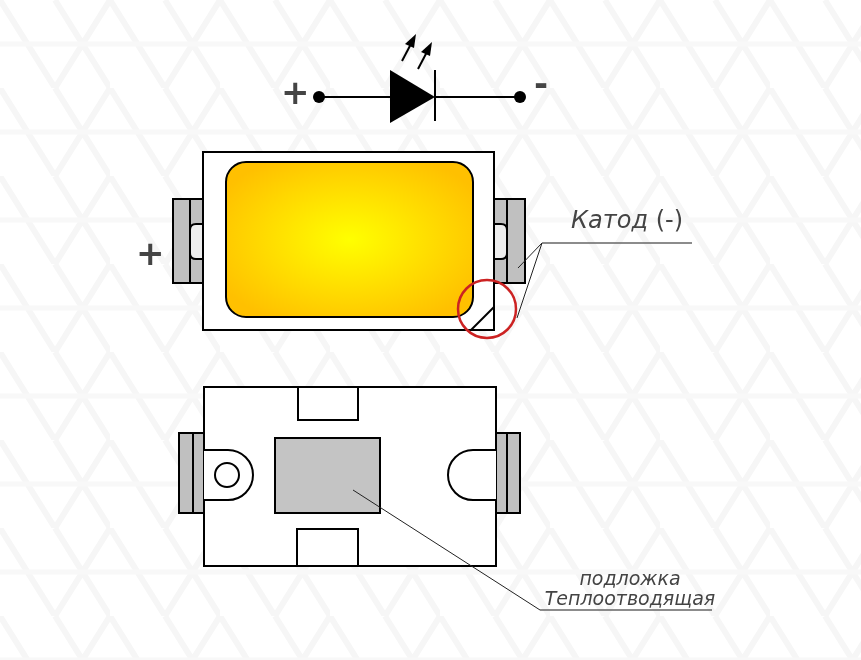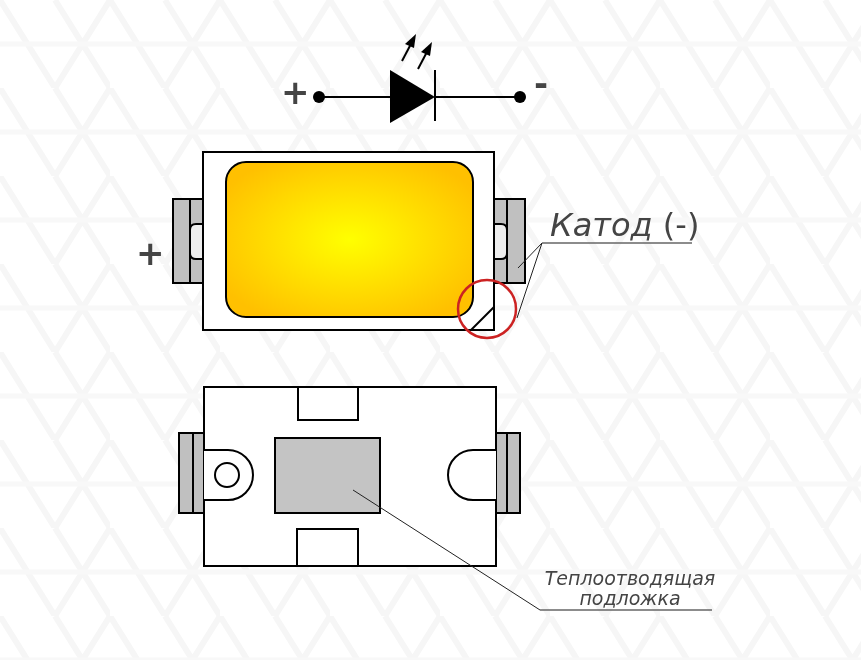--- a/index.html
+++ b/index.html
@@ -4,21 +4,21 @@
 <style>
   html, body { margin: 0; padding: 0; }
   body {
     width: 861px; height: 660px; overflow: hidden; position: relative;
     background: #ffffff;
     font-family: "Liberation Sans", sans-serif;
   }
   #diagram { position: absolute; left: 0; top: 0; width: 861px; height: 660px; }
   .lbl { position: absolute; color: #444444; font-family: "DejaVu Sans", sans-serif; white-space: nowrap; }
   .sign { font-size: 34px; font-weight: bold; line-height: 1; }
-  .cathode-label { font-size: 32px; font-style: italic; }
+  .cathode-label { font-size: 24px; font-style: italic; margin-left: 21px; }
   .cathode-label .paren { font-style: normal; }
   .heat-label { font-size: 19px; font-style: italic; text-align: center; line-height: 20px; }
 </style>
 </head>
 <body>
 
 <svg id="diagram" width="861" height="660" viewBox="0 0 861 660" xmlns="http://www.w3.org/2000/svg">
   <defs>
     <pattern id="tri" width="110" height="88" patternUnits="userSpaceOnUse">
       <path d="M0,0 L55,88 L110,0 M-55,88 L0,0 M55,0 L110,88" fill="none" stroke="#f6f6f6" stroke-width="6"></path>
@@ -99,15 +99,15 @@
 <div class="lbl sign" style="left:281px; top:75px;">+</div>
 <div class="lbl sign" style="left:534px; top:66px;">-</div>
 <div class="lbl sign" style="left:136px; top:236px;">+</div>
 
 <div class="lbl cathode-label" style="left:550px; top:206px;">
   <span>Катод</span>
   <span class="paren">(-)</span>
 </div>
 
 <div class="lbl heat-label" style="left:530px; top:568px; width:200px;">
+  <div>подложка</div>
   <div>Теплоотводящая</div>
-  <div>подложка</div>
 </div>
 
 </body></html>

